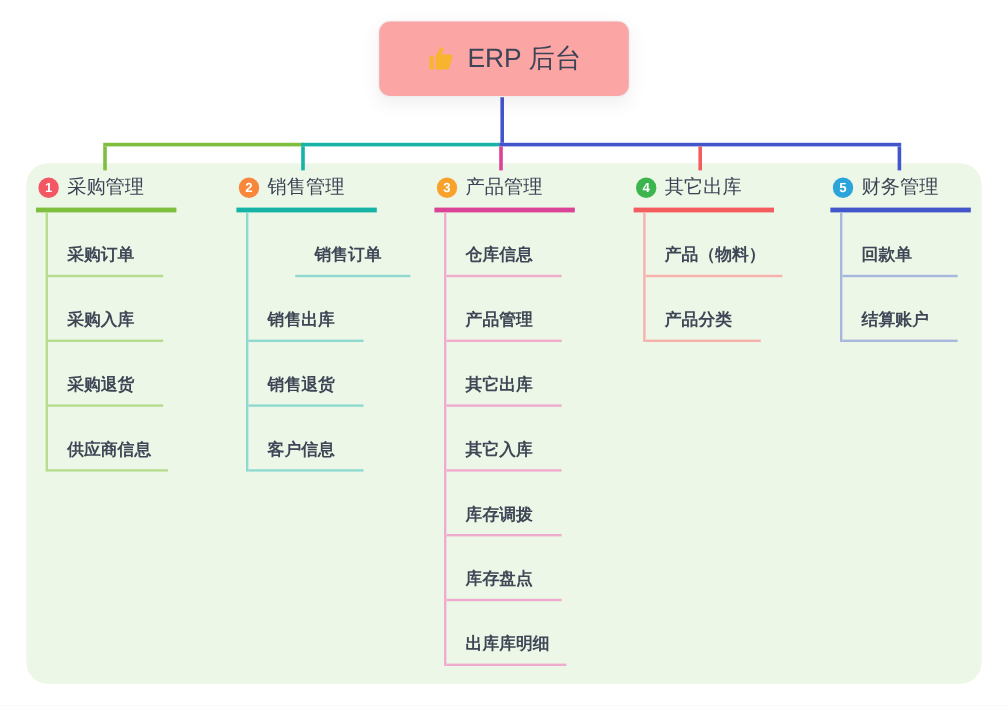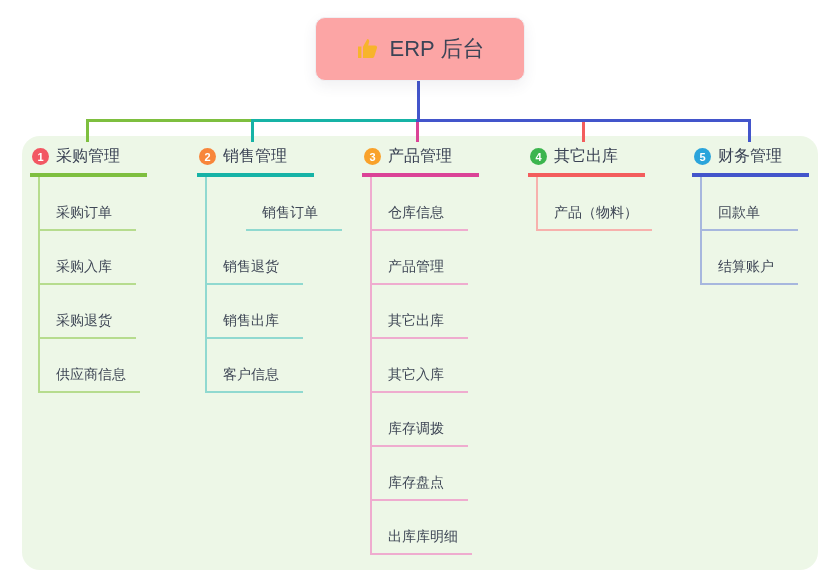--- a/index.html
+++ b/index.html
@@ -31,20 +31,21 @@
     font-size:16px;color:#3a4254;white-space:nowrap;cursor:default;
   }
   .badge{
     width:17px;height:17px;border-radius:50%;flex:0 0 17px;
     color:#fff;font-size:11px;font-weight:bold;
     display:flex;align-items:center;justify-content:center;
   }
   .children{
     margin-left:8px;width:max-content;
     border-left:2px solid #c2410c;
+    font-weight:bold;
   }
   .child{
     box-sizing:border-box;height:54px;min-width:96px;width:max-content;
     display:flex;align-items:flex-end;
     padding:0 14px 7px 16px;
     border-bottom:2px solid #ccc;
     font-size:14px;color:#3f4756;white-space:nowrap;cursor:default;
   }
 </style>
 </head>
@@ -89,22 +90,22 @@
           <div class="child" style="border-bottom-color: rgb(182, 220, 142);">供应商信息</div>
         </div>
       </div>
       <div class="branch" style="left: 197px;">
         <div class="branch-title" style="border-bottom-color: rgb(22, 179, 166);">
           <span class="badge" style="background: rgb(248, 134, 59);">2</span>
           <span>销售管理</span>
         </div>
         <div class="children" style="border-left-color: rgb(144, 217, 208);">
           <div class="child" style="border-bottom-color: rgb(144, 217, 208); margin-left: 39px;">销售订单</div>
+          <div class="child" style="border-bottom-color: rgb(144, 217, 208);">销售出库</div>
           <div class="child" style="border-bottom-color: rgb(144, 217, 208);">销售退货</div>
-          <div class="child" style="border-bottom-color: rgb(144, 217, 208);">销售出库</div>
           <div class="child" style="border-bottom-color: rgb(144, 217, 208);">客户信息</div>
         </div>
       </div>
       <div class="branch" style="left: 362px;">
         <div class="branch-title" style="border-bottom-color: rgb(219, 67, 151);">
           <span class="badge" style="background: rgb(249, 162, 43);">3</span>
           <span>产品管理</span>
         </div>
         <div class="children" style="border-left-color: rgb(239, 172, 207);">
           <div class="child" style="border-bottom-color: rgb(239, 172, 207);">仓库信息</div>
@@ -116,20 +117,21 @@
           <div class="child" style="border-bottom-color: rgb(239, 172, 207);">出库库明细</div>
         </div>
       </div>
       <div class="branch" style="left: 528px;">
         <div class="branch-title" style="border-bottom-color: rgb(243, 93, 93);">
           <span class="badge" style="background: rgb(60, 181, 78);">4</span>
           <span>其它出库</span>
         </div>
         <div class="children" style="border-left-color: rgb(247, 177, 173);">
           <div class="child" style="border-bottom-color: rgb(247, 177, 173);">产品（物料）</div>
+          <div class="child" style="border-bottom-color: rgb(247, 177, 173);">产品分类</div>
         </div>
       </div>
       <div class="branch" style="left: 692px;">
         <div class="branch-title" style="border-bottom-color: rgb(67, 85, 203);">
           <span class="badge" style="background: rgb(43, 164, 219);">5</span>
           <span>财务管理</span>
         </div>
         <div class="children" style="border-left-color: rgb(167, 183, 222);">
           <div class="child" style="border-bottom-color: rgb(167, 183, 222);">回款单</div>
           <div class="child" style="border-bottom-color: rgb(167, 183, 222);">结算账户</div>

